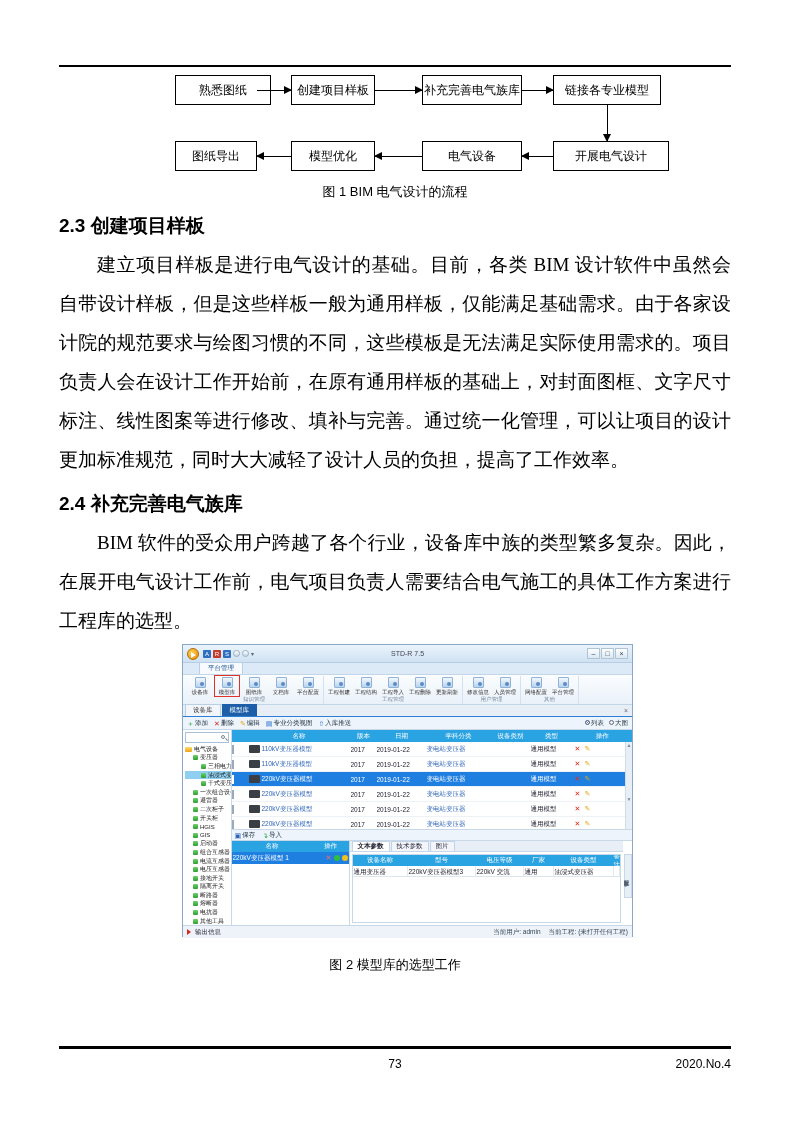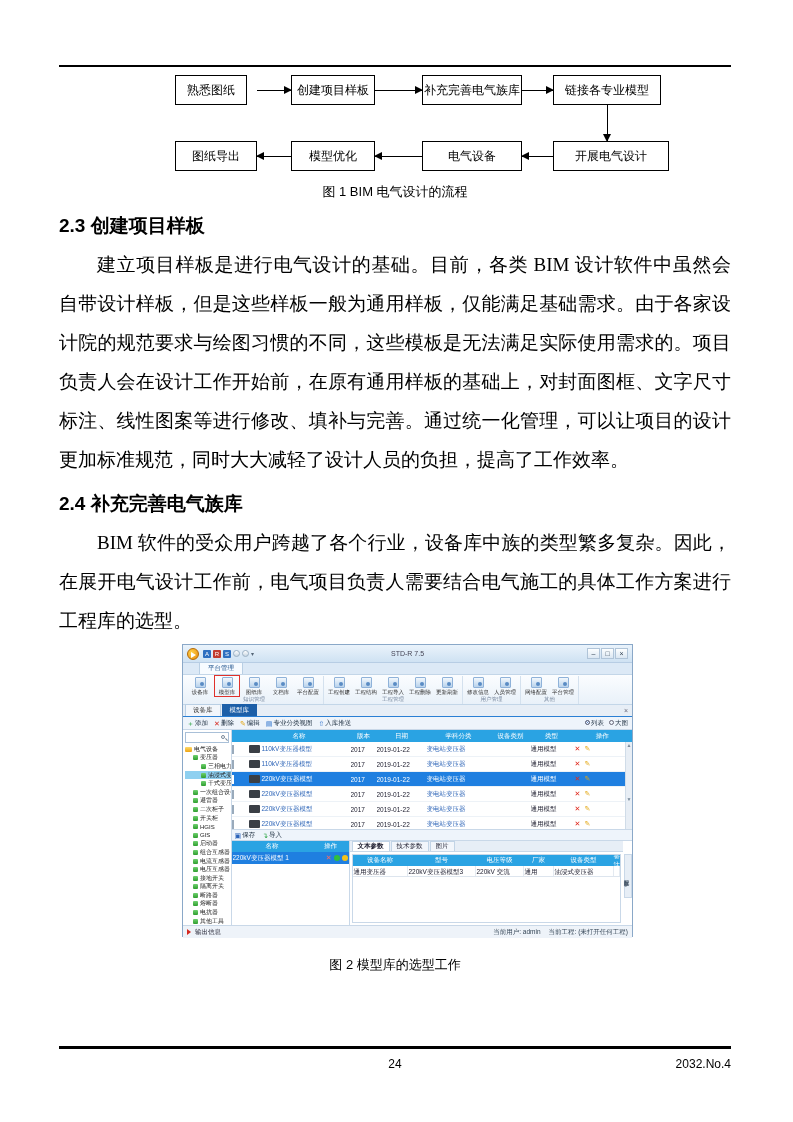--- a/index.html
+++ b/index.html
@@ -148,21 +148,21 @@
 </style>
 </head>
 <body>
 
 <div class="content">
 
   <div class="header-rule"></div>
 
 
   <div class="flow">
-    <div class="fbox" style="left:116px;top:6px;width:72px">熟悉图纸</div>
+    <div class="fbox" style="left:116px;top:6px;width:96px">熟悉图纸</div>
     <div class="fbox" style="left:232px;top:6px;width:84px">创建项目样板</div>
     <div class="fbox" style="left:363px;top:6px;width:100px">补充完善电气族库</div>
     <div class="fbox" style="left:494px;top:6px;width:108px">链接各专业模型</div>
 
     <div class="harrow r" style="left:198px;top:21px;width:34px"></div>
     <div class="harrow r" style="left:316px;top:21px;width:47px"></div>
     <div class="harrow r" style="left:463px;top:21px;width:31px"></div>
 
     <div class="varr" style="left:548px;top:36px;height:36px"></div>
 
@@ -577,16 +577,16 @@
       </span>
     </div>
   </div>
 
   <div class="figcap" style="margin-top:19px">图 2  模型库的选型工作</div>
 </div>
 
 <div class="footer">
   <div class="frule"></div>
   <div class="frow">
-    <div class="fpage">24</div>
-    <div class="fissue">2032.No.4</div>
+    <div class="fpage">73</div>
+    <div class="fissue">2020.No.4</div>
   </div>
 </div>
 
 </body></html>

